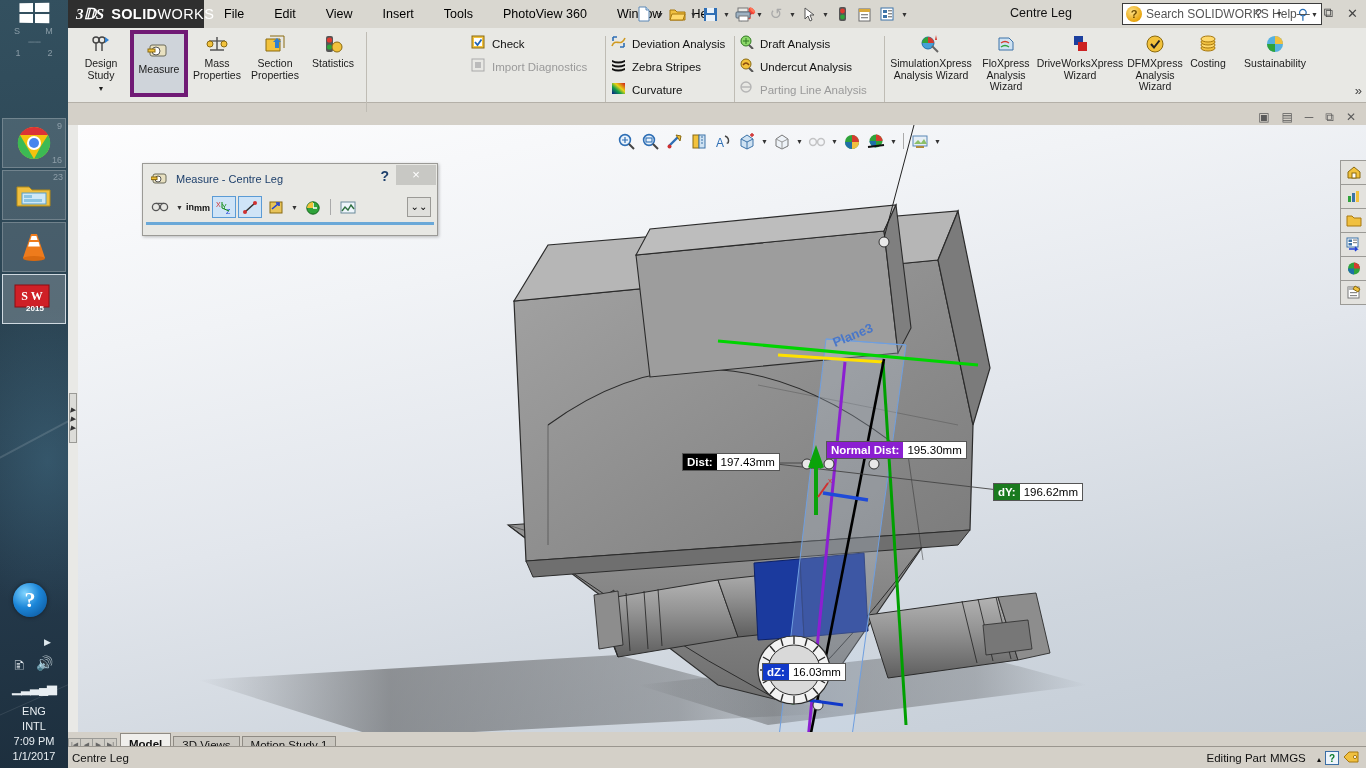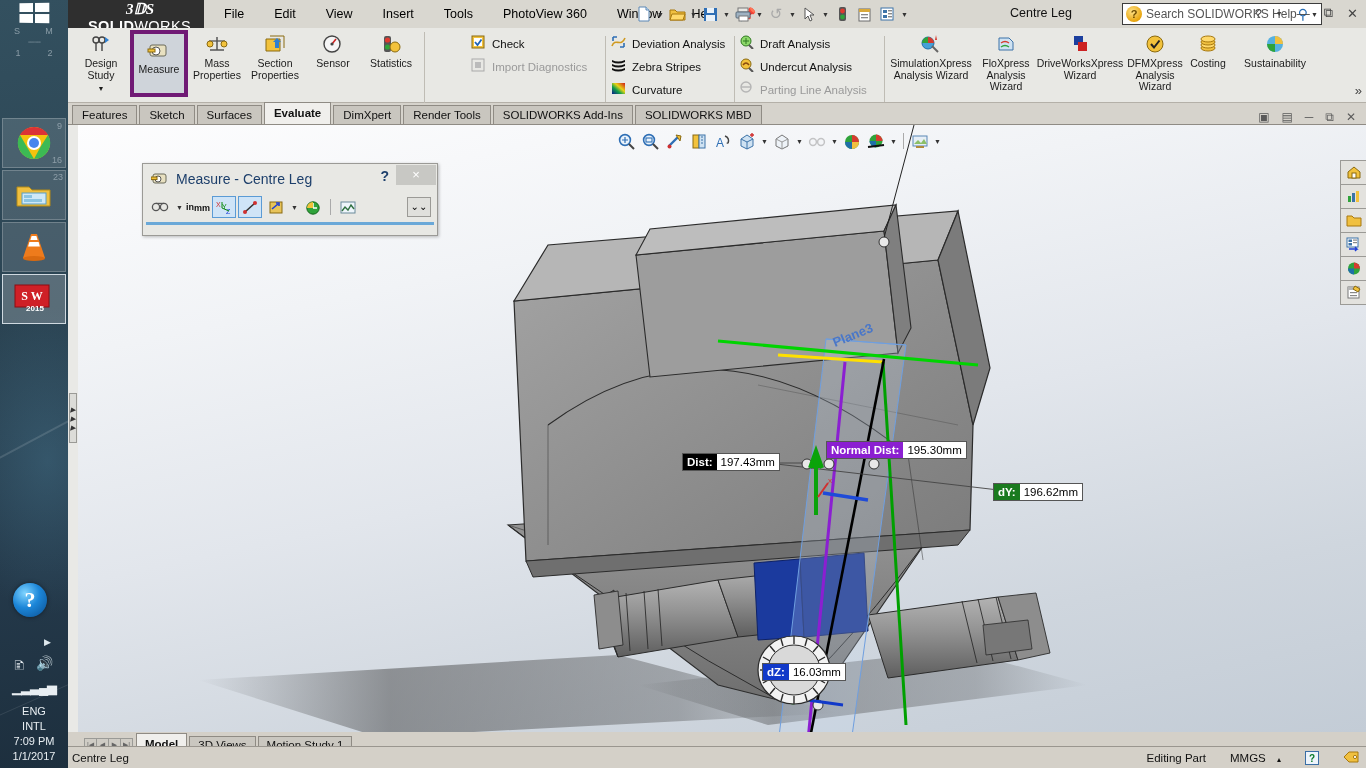--- a/index.html
+++ b/index.html
@@ -71,21 +71,21 @@
     font-size:13px; letter-spacing:-1px; color:#e8eef2; }
 
   
   #sw { position:absolute; left:68px; top:0; width:1298px; height:768px;
         background:#d4d0c8; }
 
   
   .titlebar { position:relative; height:28px; background:#d9d7d0; }
   .sw-logo-box {
     position:absolute; left:0; top:0; width:136px; height:28px;
-    background:#2f2f2f; display:flex; align-items:center;flex-direction:column;
+    background:#2f2f2f; display:flex; align-items:center;
   }
   .sw-red { width:5px; height:28px; background:#cf2027; }
   .sw-brand { color:#fff; font-size:14.5px; font-weight:bold; letter-spacing:.4px;
     margin-left:7px; font-family:"Liberation Sans", sans-serif; }
   .sw-brand .lite { font-weight:normal; }
   .ds-mark { color:#fff; font-size:15px; font-style:italic; font-weight:bold;
              margin-left:8px; font-family:"Liberation Serif", serif; }
   .menubar { position:absolute; left:145px; top:0; height:28px;
              display:flex; align-items:center; gap:8px; }
   .menubar .mi { padding:5px 11px; font-size:12.5px; color:#000; cursor:default; }
@@ -163,47 +163,47 @@
              display:flex; flex-direction:column; align-items:center;
              justify-content:center; gap:4px; }
   .lhandle i { font-size:7px; color:#333; line-height:5px; }
 
   
   .taskpane { position:absolute; right:0; top:160px; width:26px; z-index:11; }
   .tp-btn { width:26px; height:25px; background:#e3e2de; border:1px solid #9b9a96;
             border-right:none; display:flex; align-items:center; justify-content:center;
             font-size:13px; margin-bottom:-1px; }
   .doctabs { position:absolute; left:0; bottom:14px; width:1298px; height:22px;
-             background:#d4d0c8; display:flex; align-items:flex-end; padding-left:16px; }
+             background:#d4d0c8; display:flex; align-items:flex-end; padding-left:0; }
   .navbtns { display:flex; align-items:center; margin-right:4px; padding-bottom:2px; }
   .navbtns i { width:13px; height:14px; border:1px solid #9a9a96; background:#cfccc5;
                font-size:7px; color:#666; display:flex; align-items:center;
                justify-content:center; margin-right:-1px; font-style:normal; }
   .dtab { height:18px; line-height:17px; padding:0 8px; font-size:11.5px;
           background:#cac7c0; border:1px solid #8f8b84; border-bottom:none;
           margin-right:2px; color:#111; }
   .dtab.active { background:#f0efec; height:21px; line-height:20px; font-weight:bold; }
   .statusbar { position:absolute; left:0; bottom:0; width:1298px; height:22px;
                background:#d4d0c8; border-top:1px solid #9a968f;
                display:flex; align-items:center; font-size:11.5px; color:#111; }
   .statusbar .sb-left { padding-left:4px; }
-  .statusbar .sb-right { margin-left:auto; display:flex; align-items:center; gap:24px;
+  .statusbar .sb-right { margin-left:auto; display:flex; align-items:center; gap:4px;
                          padding-right:6px; }
   .sb-q { width:14px; height:14px; border:1px solid #3a6ea5; background:#eef4fb;
           color:#0a7a28; font-size:10px; font-weight:bold; text-align:center;
           line-height:13px; }
 
   
   #measure {
     position:absolute; left:142px; top:163px; width:296px; height:73px;
     background:#e8e8e4; border:1px solid #9b9a96; box-shadow:1px 1px 3px rgba(0,0,0,.25);
     z-index:30;
   }
   #measure .mh { position:relative; height:30px; display:flex; align-items:center; }
-  #measure .mt { font-size:14px; color:#1d3f6b; margin-left:7px; }
+  #measure .mt { font-size:11px; color:#1d3f6b; margin-left:7px; }
   #measure .mico { margin-left:8px; font-size:14px; }
   #measure .mq { position:absolute; right:48px; top:4px; font-size:14px;
                  font-weight:bold; color:#1d3f6b; }
   #measure .mx { position:absolute; right:1px; top:1px; width:40px; height:20px;
                  background:#c8c8c4; color:#fff; font-size:13px; text-align:center;
                  line-height:20px; }
   #measure .mtb { display:flex; align-items:center; gap:2px; padding:0 6px;
                   height:26px; }
   #measure .mb { width:24px; height:22px; display:flex; align-items:center;
                  justify-content:center; font-size:13px; }
@@ -469,30 +469,20 @@
                 <path d="M6 2h14v12" fill="none" stroke="#8a6a10"></path>
                 <path d="M9 8l4-4 4 4" fill="#2f7fd0"></path>
                 <rect x="11" y="8" width="4" height="6" fill="#2f7fd0"></rect>
               </svg>
           </span>
           <span>Section Properties</span>
         </div>
         <div class="rb-cmd">
           <span class="gi">
             <svg width="22" height="20" viewBox="0 0 22 20">
-                <circle cx="10" cy="10" r="8" fill="#f5f5f5" stroke="#444" stroke-width="1.4"></circle>
-                <path d="M10 10 L14 5" stroke="#c22" stroke-width="1.6"></path>
-                <circle cx="10" cy="10" r="1.6" fill="#444"></circle>
-              </svg>
-          </span>
-          <span>Sensor</span>
-        </div>
-        <div class="rb-cmd">
-          <span class="gi">
-            <svg width="22" height="20" viewBox="0 0 22 20">
                 <rect x="4" y="2" width="7" height="16" rx="2" fill="#555"></rect>
                 <circle cx="7.5" cy="6" r="2.6" fill="#e03a2f"></circle>
                 <circle cx="7.5" cy="13" r="2.6" fill="#2fa33a"></circle>
                 <circle cx="15" cy="13" r="5" fill="#f2c23c" stroke="#8a6a10"></circle>
               </svg>
           </span>
           <span>Statistics</span>
         </div>
         <div class="rb-sep"></div>
       </div>
@@ -653,30 +643,20 @@
                 <path d="M3 10 a8 8 0 0 0 8 8 l0 -8z" fill="#2fa33a"></path>
               </svg>
           </span>
           <span>Sustainability</span>
         </div>
       </div>
 
       <div class="rb-overflow">»</div>
     </div>
 
-    <div class="cmdtabs">
-      <div class="ctab">Features</div>
-      <div class="ctab">Sketch</div>
-      <div class="ctab">Surfaces</div>
-      <div class="ctab active">Evaluate</div>
-      <div class="ctab">DimXpert</div>
-      <div class="ctab">Render Tools</div>
-      <div class="ctab">SOLIDWORKS Add-Ins</div>
-      <div class="ctab">SOLIDWORKS MBD</div>
-    </div>
 
     <div class="leftsplit">
       <div class="lhandle">
         <i>▶</i>
         <i>▶</i>
         <i>▶</i>
       </div>
     </div>
 
     <div class="gfx-winbtns">

